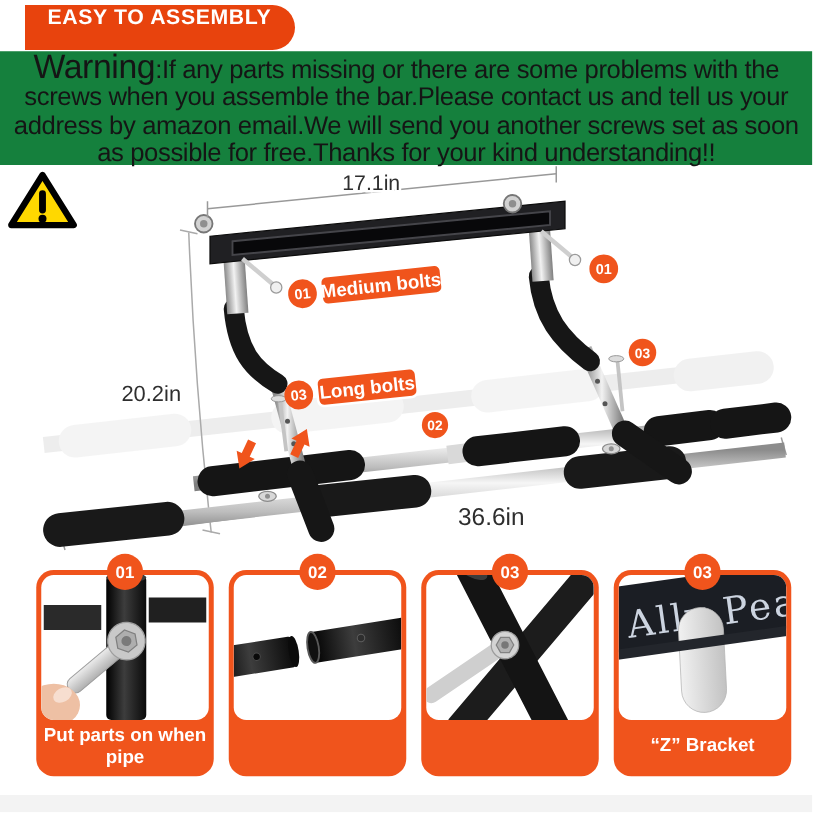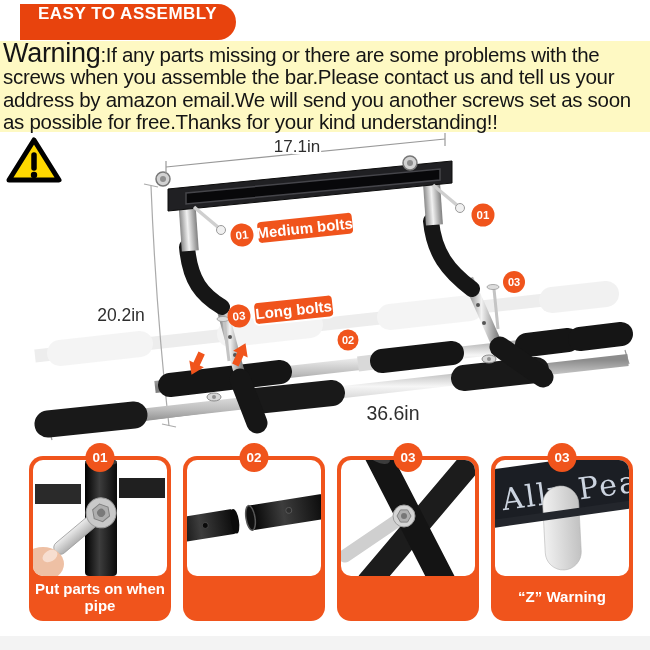--- a/index.html
+++ b/index.html
@@ -6,23 +6,23 @@
   #page{position:relative;width:650px;height:650px;background:#fff;overflow:hidden;
         font-family:"Liberation Sans",sans-serif;}
 
   
   .banner{position:absolute;left:0;top:4px;width:216px;height:36px;
           background:#e8430d;border-radius:0 18px 18px 0;
           display:flex;align-items:flex-start;padding-left:18px;box-sizing:border-box;margin-left:20px;}
   .banner span{color:#fff;font-weight:bold;font-size:17px;letter-spacing:.5px;}
 
   
-  .warnbox{position:absolute;left:0;top:41px;width:650px;height:91px;background:#fef9c3;
+  .warnbox{position:absolute;left:0;top:41px;width:650px;height:91px;background:#15803d;
            box-sizing:border-box;padding:1px 3px 0 3px;color:#151515;
-           font-size:20.5px;line-height:22.4px;letter-spacing:-0.3px;}
+           font-size:20.5px;line-height:22.4px;letter-spacing:-0.3px;text-align:center;}
   .warnbox .wtitle{font-size:27px;line-height:22.4px;}
 
   
   .diagram{position:absolute;left:0;top:131px;width:650px;height:314px;}
 
   
   .panels{position:absolute;left:29px;top:456px;width:604px;height:165px;
           display:flex;gap:12px;}
   .panel{position:relative;flex:1;background:#f0541c;border-radius:14px;}
   .p-badge{position:absolute;top:-13px;left:50%;transform:translateX(-50%);
@@ -286,19 +286,19 @@
             </linearGradient>
           </defs>
           <g transform="rotate(-8 67 30)">
             <rect x="-22" y="0" width="185" height="52" fill="#1b1e24"></rect>
             <text x="6" y="42" font-family="DejaVu Serif, serif" font-size="30" fill="#ccd4e0" letter-spacing="2">Ally Peak</text>
           </g>
           <rect x="49" y="26" width="36" height="84" rx="18" fill="url(#zg)" stroke="#b5b5b5" stroke-width="0.6" transform="rotate(-3 67 68)"></rect>
           <rect x="-22" y="50" width="185" height="8" fill="#23262c" transform="rotate(-8 67 30)"></rect>
         </svg>
       </div>
-      <div class="p-cap">“Z”  Warning</div>
+      <div class="p-cap">“Z”  Bracket</div>
     </div>
 
   </div>
 
   <div class="bottom-strip"></div>
 </div>
 
 </body></html>

